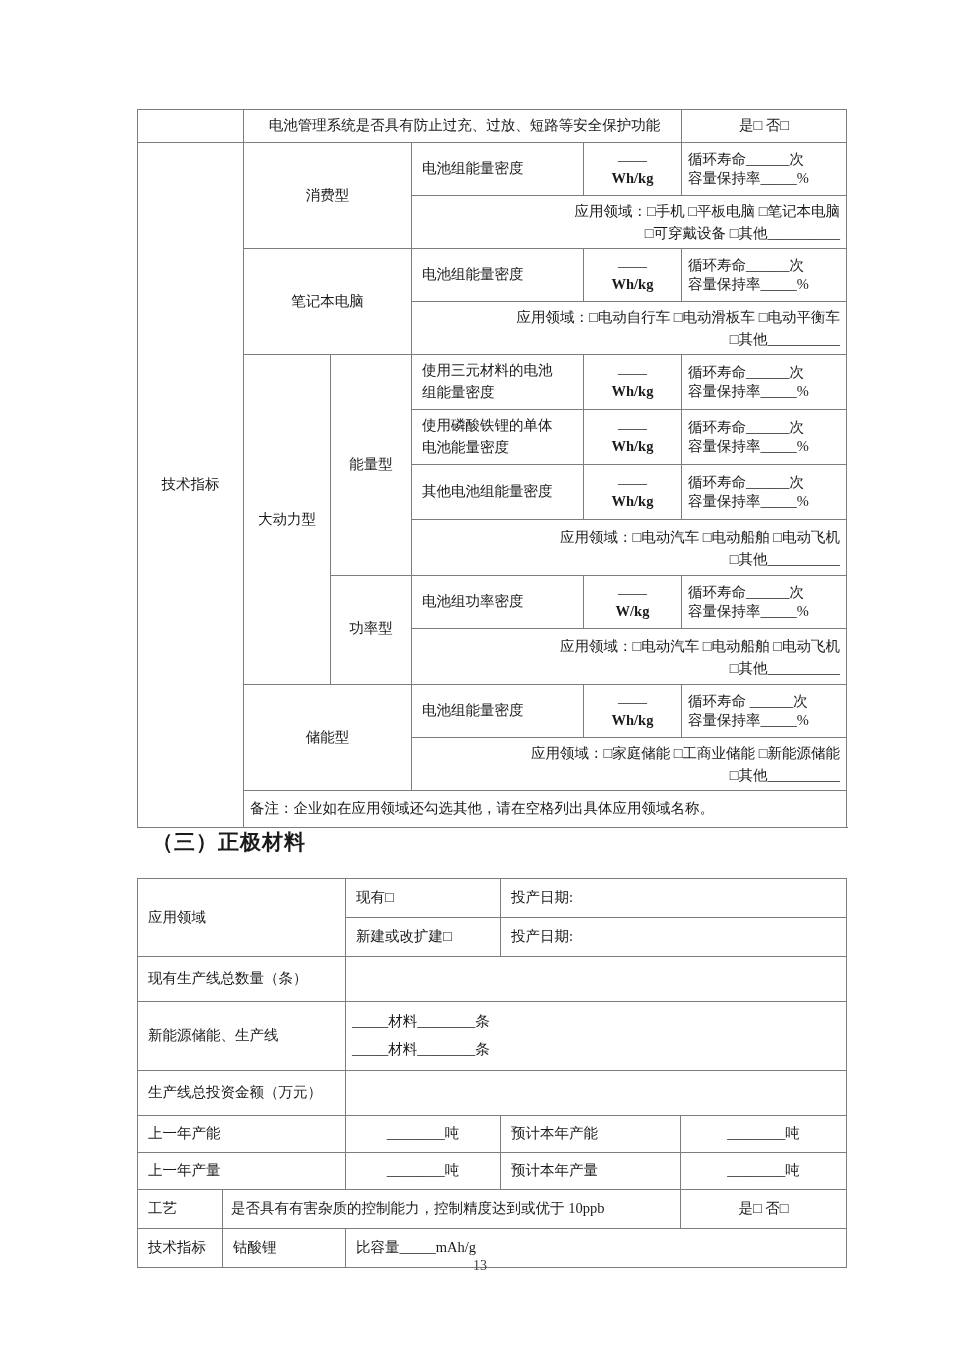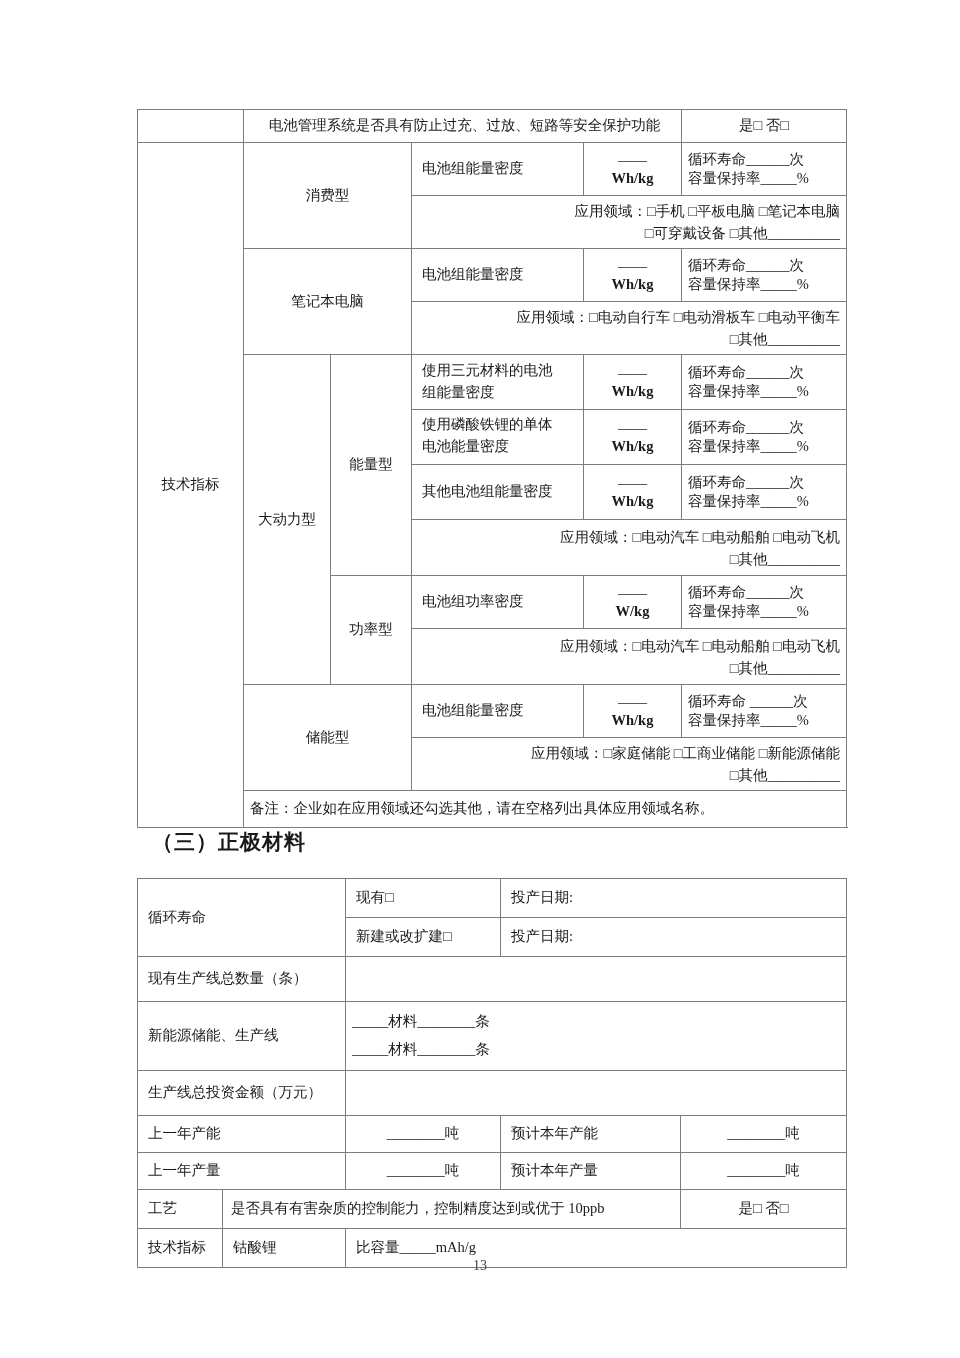--- a/index.html
+++ b/index.html
@@ -185,21 +185,21 @@
         <span class="blank">——</span>
         <span class="u">Wh/kg</span>
       </td>
       <td class="life">
         <div>循环寿命______次</div>
         <div>容量保持率_____%</div>
       </td>
     </tr>
 
     <tr>
-      <td class="l" style="height:48px;padding-left:10px;line-height:1.5;font-family:Liberation Mono, monospace;">
+      <td class="l" style="height:48px;padding-left:10px;line-height:1.5;">
         <div>使用磷酸铁锂的单体</div>
         <div>电池能量密度</div>
       </td>
       <td class="unit">
         <span class="blank">——</span>
         <span class="u">Wh/kg</span>
       </td>
       <td class="life">
         <div>循环寿命______次</div>
         <div>容量保持率_____%</div>
@@ -220,21 +220,21 @@
 
     <tr>
       <td class="app" colspan="3" rowspan="2" style="height:46px;vertical-align:top;padding-top:6px;">
         <span>应用领域：</span><span>□电动汽车 □电动船舶 □电动飞机</span>
         <span class="ln2">□其他__________</span>
       </td>
     </tr>
     <tr></tr>
 
     <tr>
-      <td rowspan="4" class="c" style="vertical-align:middle;">功率型</td>
+      <td rowspan="4" class="c" style="vertical-align:middle;font-family:Liberation Mono, monospace;">功率型</td>
       <td class="l" style="height:46px;padding-left:10px;">电池组功率密度</td>
       <td class="unit">
         <span class="blank">——</span>
         <span class="u">W/kg</span>
       </td>
       <td class="life">
         <div>循环寿命______次</div>
         <div>容量保持率_____%</div>
       </td>
     </tr>
@@ -278,21 +278,21 @@
     <colgroup>
       <col style="width:85px">
       <col style="width:123px">
       <col style="width:155px">
       <col style="width:180px">
       <col style="width:166px">
     </colgroup>
 
     <tbody>
         <tr>
-      <td rowspan="2" colspan="2" class="l" style="padding-left:10px;">循环寿命</td>
+      <td rowspan="2" colspan="2" class="l" style="padding-left:10px;">应用领域</td>
       <td class="l" style="height:32px;padding-left:10px;">现有□</td>
       <td class="l" colspan="2" style="padding-left:10px;">投产日期:</td>
     </tr>
 
     <tr>
       <td class="l" style="height:32px;padding-left:10px;">新建或改扩建□</td>
       <td class="l" colspan="2" style="padding-left:10px;">投产日期:</td>
     </tr>
 
     <tr>

